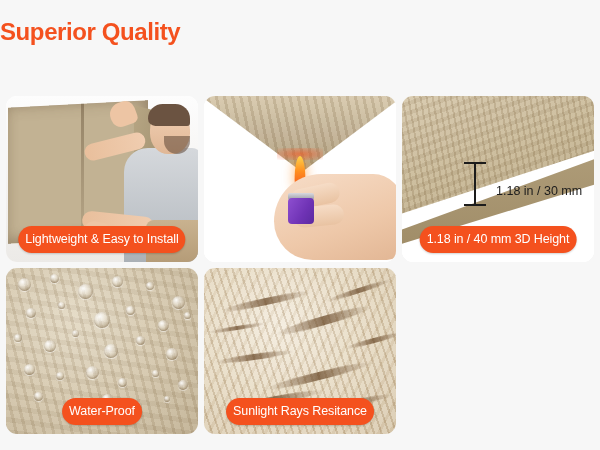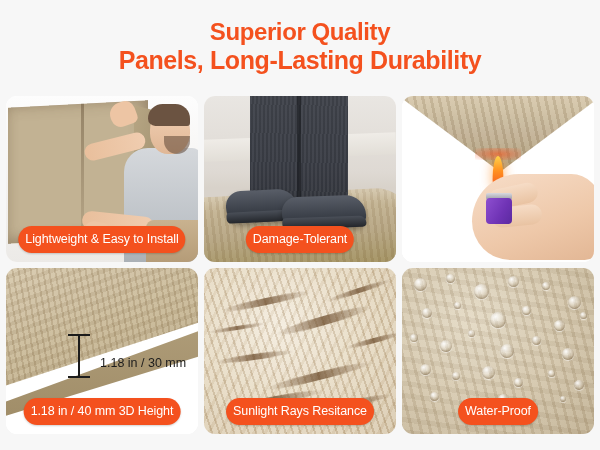--- a/index.html
+++ b/index.html
@@ -23,21 +23,21 @@
     background: #f7f7f7;
     box-sizing: border-box;
   }
 
   
   .heading {
     position: absolute;
     top: 18px;
     left: 0;
     width: 600px;
-    text-align: center;
+    text-align: left;
     color: #f4511e;
     font-weight: 700;
     font-size: 24px;
     line-height: 28px;
     letter-spacing: -0.4px;
   }
   .heading .line {
     display: block;
     white-space: nowrap;
   }
@@ -444,21 +444,20 @@
     filter: blur(0.6px);
   }
 </style>
 </head>
 <body>
 
 <div class="infographic">
 
   <div class="heading">
     <span class="line line1">Superior Quality</span>
-    <span class="line line2">Panels, Long-Lasting Durability</span>
   </div>
 
   <div class="grid">
 
     <div class="card c1">
       <div class="card-media">
         <div class="bg"></div>
         <div class="slab"></div>
         <div class="slab-edge"></div>
         <div class="person-torso"></div>
@@ -467,35 +466,20 @@
         <div class="person-beard"></div>
         <div class="arm-up"></div>
         <div class="hand-up"></div>
         <div class="arm-down"></div>
         <div class="hand-down"></div>
         <div class="apron"></div>
       </div>
       <div class="badge">Lightweight &amp; Easy to Install</div>
     </div>
 
-    <div class="card c2">
-      <div class="card-media">
-        <div class="sky"></div>
-        <div class="floor-strip"></div>
-        <div class="ground-slab"></div>
-        <div class="jeans"></div>
-        <div class="shoe shoe-l">
-            <div class="sole"></div>
-          </div>
-        <div class="shoe shoe-r">
-            <div class="sole"></div>
-          </div>
-      </div>
-      <div class="badge">Damage-Tolerant</div>
-    </div>
 
     <div class="card c3">
       <div class="card-media">
         <div class="bg"></div>
         <div class="wedge-tex"></div>
         <div class="scorch"></div>
         <div class="flame"></div>
         <div class="hand"></div>
         <div class="finger f1"></div>
         <div class="finger f2"></div>
@@ -510,38 +494,20 @@
         <div class="slab-top"></div>
         <div class="slab-side"></div>
         <div class="dim-wrap">
           <div class="dim-cap top"></div>
           <div class="dim-line"></div>
           <div class="dim-cap bot"></div>
           <div class="dim-text">1.18 in / 30 mm</div>
         </div>
       </div>
       <div class="badge">1.18 in / 40 mm 3D Height</div>
-    </div>
-
-    <div class="card c6">
-      <div class="card-media">
-        <div class="bg"></div>
-        <div class="veins">
-            <div class="vein" style="left: 16px; top: 30px; width: 92px; height: 7px; transform: rotate(-12deg);"></div>
-            <div class="vein" style="left: 70px; top: 48px; width: 100px; height: 9px; transform: rotate(-16deg);"></div>
-            <div class="vein" style="left: 10px; top: 86px; width: 80px; height: 6px; transform: rotate(-8deg);"></div>
-            <div class="vein" style="left: 60px; top: 104px; width: 110px; height: 8px; transform: rotate(-14deg);"></div>
-            <div class="vein" style="left: 120px; top: 20px; width: 70px; height: 5px; transform: rotate(-18deg);"></div>
-            <div class="vein" style="left: 24px; top: 128px; width: 96px; height: 7px; transform: rotate(-10deg);"></div>
-            <div class="vein" style="left: 110px; top: 132px; width: 80px; height: 6px; transform: rotate(-12deg);"></div>
-            <div class="vein" style="left: 140px; top: 70px; width: 60px; height: 5px; transform: rotate(-15deg);"></div>
-            <div class="vein" style="left: 4px; top: 58px; width: 58px; height: 4px; transform: rotate(-9deg);"></div>
-          </div>
-      </div>
-      <div class="badge">Sunlight Rays Resitance</div>
     </div>
 
     <div class="card c5">
       <div class="card-media">
         <div class="bg"></div>
         <div class="drops">
             <div class="drop" style="left: 12px; top: 10px; width: 13px; height: 13px;"></div>
             <div class="drop" style="left: 44px; top: 6px; width: 9px; height: 9px;"></div>
             <div class="drop" style="left: 72px; top: 16px; width: 15px; height: 15px;"></div>
             <div class="drop" style="left: 106px; top: 8px; width: 11px; height: 11px;"></div>
@@ -568,14 +534,32 @@
             <div class="drop" style="left: 28px; top: 124px; width: 9px; height: 9px;"></div>
             <div class="drop" style="left: 62px; top: 130px; width: 7px; height: 7px;"></div>
             <div class="drop" style="left: 96px; top: 126px; width: 11px; height: 11px;"></div>
             <div class="drop" style="left: 128px; top: 134px; width: 8px; height: 8px;"></div>
             <div class="drop" style="left: 158px; top: 128px; width: 6px; height: 6px;"></div>
           </div>
       </div>
       <div class="badge">Water-Proof</div>
     </div>
 
+    <div class="card c6">
+      <div class="card-media">
+        <div class="bg"></div>
+        <div class="veins">
+            <div class="vein" style="left: 16px; top: 30px; width: 92px; height: 7px; transform: rotate(-12deg);"></div>
+            <div class="vein" style="left: 70px; top: 48px; width: 100px; height: 9px; transform: rotate(-16deg);"></div>
+            <div class="vein" style="left: 10px; top: 86px; width: 80px; height: 6px; transform: rotate(-8deg);"></div>
+            <div class="vein" style="left: 60px; top: 104px; width: 110px; height: 8px; transform: rotate(-14deg);"></div>
+            <div class="vein" style="left: 120px; top: 20px; width: 70px; height: 5px; transform: rotate(-18deg);"></div>
+            <div class="vein" style="left: 24px; top: 128px; width: 96px; height: 7px; transform: rotate(-10deg);"></div>
+            <div class="vein" style="left: 110px; top: 132px; width: 80px; height: 6px; transform: rotate(-12deg);"></div>
+            <div class="vein" style="left: 140px; top: 70px; width: 60px; height: 5px; transform: rotate(-15deg);"></div>
+            <div class="vein" style="left: 4px; top: 58px; width: 58px; height: 4px; transform: rotate(-9deg);"></div>
+          </div>
+      </div>
+      <div class="badge">Sunlight Rays Resitance</div>
+    </div>
+
   </div>
 </div>
 
 </body></html>

